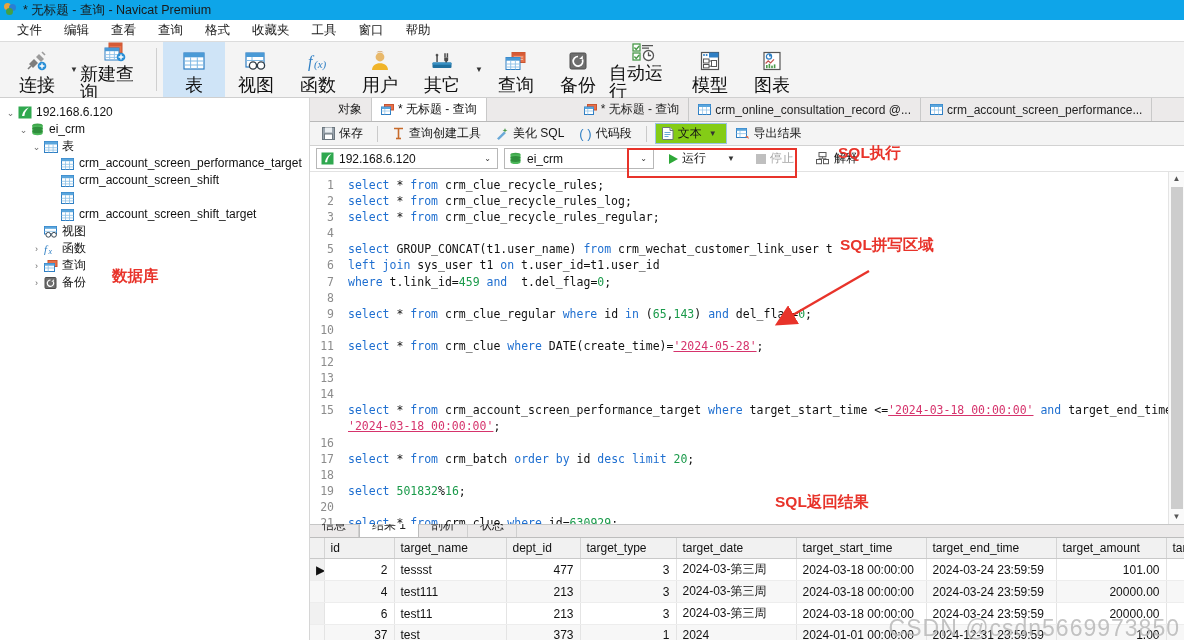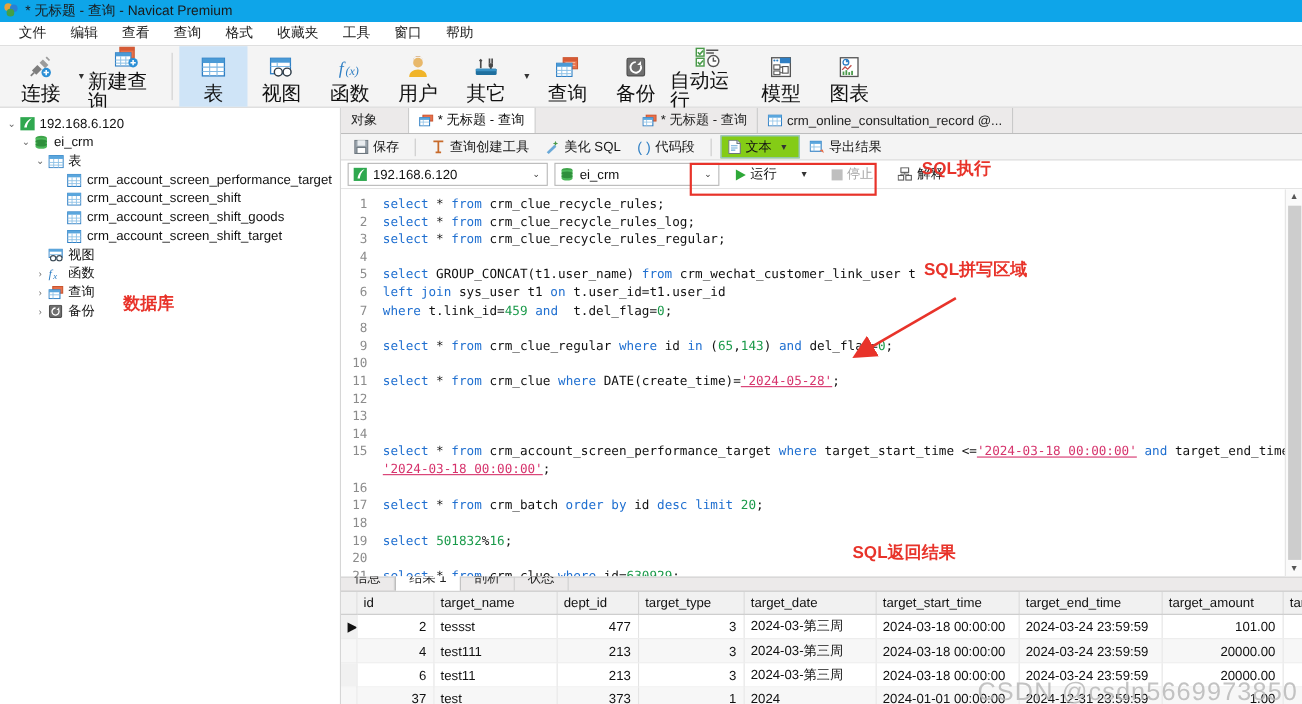--- a/index.html
+++ b/index.html
@@ -69,21 +69,21 @@
   .tabstrip {
     height:24px; background:#eceaea; display:flex; align-items:flex-end;
     border-bottom:1px solid #b9b9b9; overflow:hidden;
   }
   .tab {
     height:23px; display:flex; align-items:center; gap:4px;
     padding:0 9px; font-size:12px; color:#222; background:#eceaea;
     border-right:1px solid #c9c9c9; white-space:nowrap; cursor:default;
   }
   .tab.active { background:#ffffff; border-top:1px solid #b9b9b9; height:24px; color:#111; }
-  .tab.obj { min-width:62px; justify-content:flex-start; }
+  .tab.obj { min-width:62px; justify-content:flex-end; }
   .tab .tmini { width:13px; height:11px; flex:0 0 13px; }
 
   
   .edbar {
     height:24px; background:#f4f4f4; border-bottom:1px solid #d2d2d2;
     display:flex; align-items:center; padding-left:6px; gap:3px;
   }
   .ebtn { display:flex; align-items:center; gap:4px; font-size:12px; color:#151515; padding:1px 6px; cursor:default; white-space:nowrap;}
   .ebtn.boxed { border:1px solid #9cc3e5; background:#84cc16; }
   .ebar-sep { width:1px; height:16px; background:#cacaca; margin:0 5px; }
@@ -412,21 +412,20 @@
 
       <div class="tnode" style="padding-left:47px">
         <span class="twist"></span>
         <span class="ticon">
           <svg width="13" height="12" viewBox="0 0 13 12">
               <rect x="0.5" y="0.5" width="12" height="11" fill="#fff" stroke="#2f7fc4"></rect>
               <rect x="0.5" y="0.5" width="12" height="2.7" fill="#5aa6dd"></rect>
               <path d="M0.5 6.3h12M0.5 8.9h12M4.5 3.2v8.3M8.5 3.2v8.3" stroke="#8cc0e6" stroke-width="0.8"></path>
             </svg>
         </span>
-        <span class="tlabel">crm_account_screen_shift_goods</span>
       </div>
 
       <div class="tnode" style="padding-left:47px">
         <span class="twist"></span>
         <span class="ticon">
           <svg width="13" height="12" viewBox="0 0 13 12">
               <rect x="0.5" y="0.5" width="12" height="11" fill="#fff" stroke="#2f7fc4"></rect>
               <rect x="0.5" y="0.5" width="12" height="2.7" fill="#5aa6dd"></rect>
               <path d="M0.5 6.3h12M0.5 8.9h12M4.5 3.2v8.3M8.5 3.2v8.3" stroke="#8cc0e6" stroke-width="0.8"></path>
             </svg>
@@ -517,20 +516,30 @@
         </div>
         <div class="tab">
           <span class="tmini">
             <svg width="13" height="11" viewBox="0 0 13 11">
                 <rect x="0.5" y="0.5" width="12" height="10" fill="#fff" stroke="#2f7fc4"></rect>
                 <rect x="0.5" y="0.5" width="12" height="2.5" fill="#5aa6dd"></rect>
                 <path d="M0.5 6h12M4.5 3v7.5M8.5 3v7.5" stroke="#8cc0e6" stroke-width="0.7"></path>
               </svg>
           </span>
           <span>crm_online_consultation_record @...</span>
+        </div>
+        <div class="tab">
+          <span class="tmini">
+            <svg width="13" height="11" viewBox="0 0 13 11">
+                <rect x="0.5" y="0.5" width="12" height="10" fill="#fff" stroke="#2f7fc4"></rect>
+                <rect x="0.5" y="0.5" width="12" height="2.5" fill="#5aa6dd"></rect>
+                <path d="M0.5 6h12M4.5 3v7.5M8.5 3v7.5" stroke="#8cc0e6" stroke-width="0.7"></path>
+              </svg>
+          </span>
+          <span>crm_account_screen_performance...</span>
         </div>
       </div>
 
       <div class="edbar">
         <div class="ebtn">
           <span>
             <svg width="13" height="13" viewBox="0 0 13 13">
                 <rect x="0.5" y="0.5" width="12" height="12" fill="#9aa4ad" stroke="#6d777f"></rect>
                 <rect x="3" y="0.5" width="7" height="5" fill="#e9edf0"></rect>
                 <rect x="2.5" y="7" width="8" height="5.5" fill="#fff" stroke="#6d777f"></rect>

